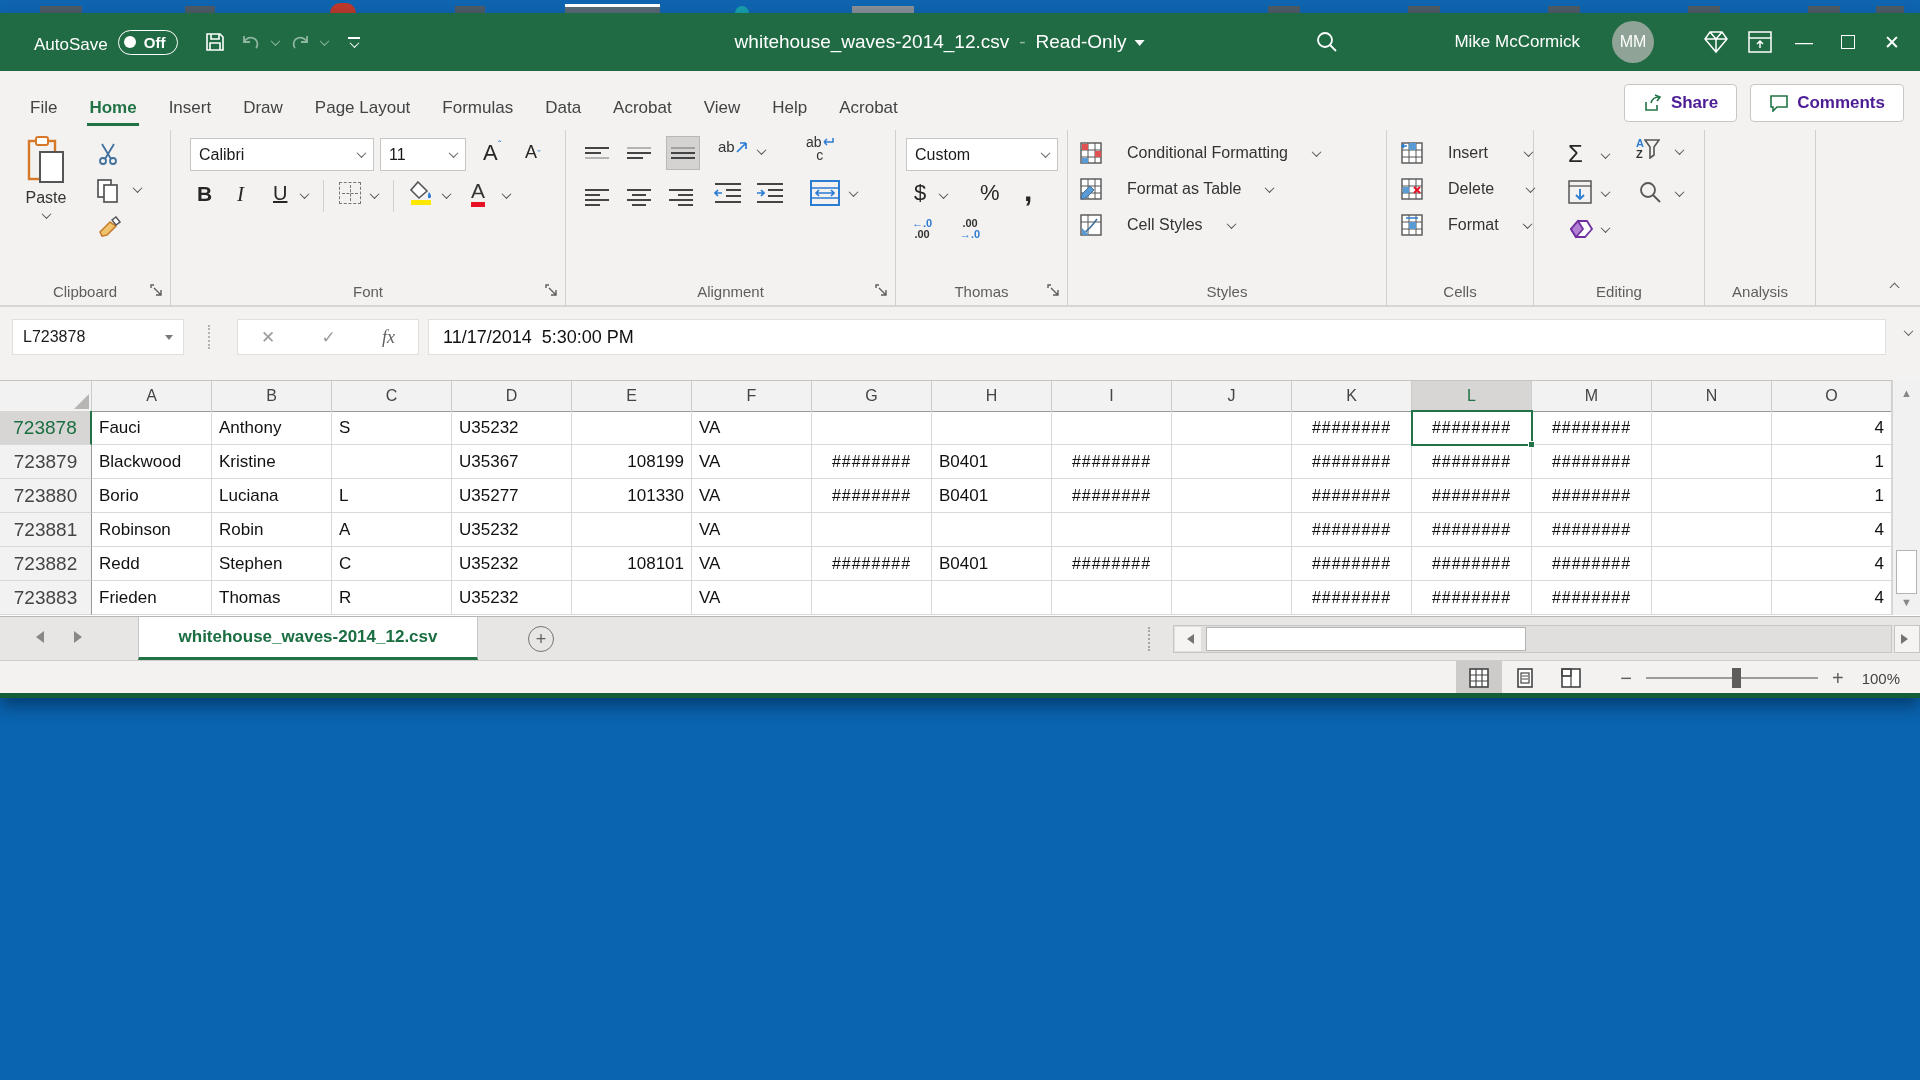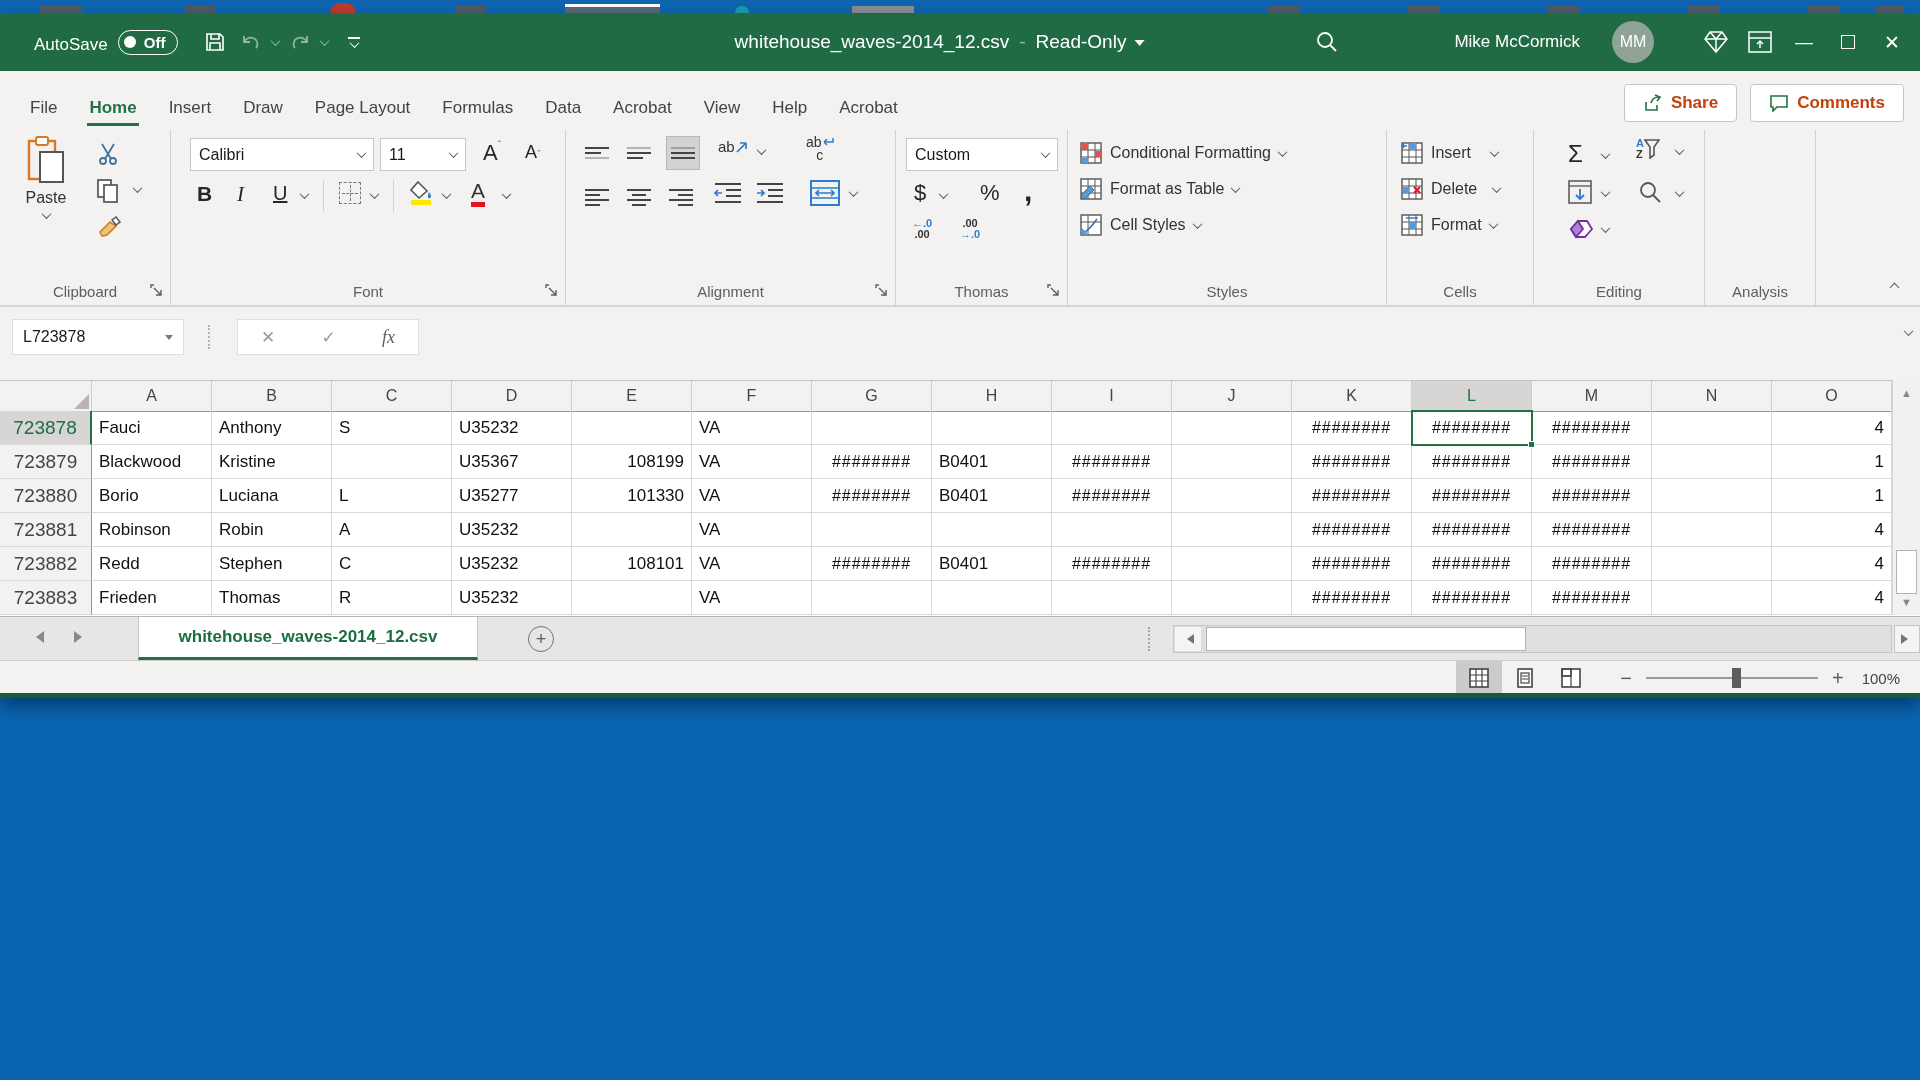--- a/index.html
+++ b/index.html
@@ -32,36 +32,36 @@
   #btn-max .box{width:14px;height:14px;border:1.6px solid #fff;}
   #btn-min{font-size:18px;}
   #btn-close{font-size:19px;margin-right:6px;}
   
   #tabrow{position:absolute;top:58px;left:0;right:0;height:59px;display:flex;align-items:flex-end;}
   #tabs{display:flex;align-items:flex-end;margin-left:14px;height:100%;}
   .rtab{font-size:17px;padding:0 16px;height:44px;display:flex;align-items:center;position:relative;color:#444;cursor:default;}
   .rtab.active{color:#217346;font-weight:bold;}
   .rtab.active::after{content:"";position:absolute;left:14px;right:14px;bottom:4px;height:3px;background:#217346;}
   #tabrow-right{position:absolute;right:16px;bottom:8px;display:flex;gap:13px;}
-  .pillbtn{display:flex;align-items:center;gap:8px;background:#fff;border:1px solid #c8c6c4;border-radius:4px;height:38px;padding:0 18px;color:#c2410c;font-size:17px;font-weight:bold;}
+  .pillbtn{display:flex;align-items:center;gap:8px;background:#fff;border:1px solid #c8c6c4;border-radius:4px;height:38px;padding:0 18px;color:#4c1d95;font-size:17px;font-weight:bold;}
   
   #ribbon{position:absolute;top:117px;left:0;right:0;height:176px;background:#f3f2f1;border-bottom:1px solid #d8d6d4;}
   .grp{position:absolute;top:0;height:176px;border-right:1px solid #d2d0ce;}
   .grp-label{position:absolute;bottom:6px;left:0;right:0;text-align:center;font-size:15px;color:#605e5c;}
   .launcher{position:absolute;bottom:8px;right:6px;width:14px;height:14px;}
   .combo{position:absolute;background:#fff;border:1px solid #c8c6c4;display:flex;align-items:center;font-size:16px;color:#1a1a1a;padding:0 8px;height:33px;}
   .combo .car{margin-left:auto;color:#605e5c;}
   .rbtn{position:absolute;display:flex;align-items:center;justify-content:center;color:#262626;}
   .glyph{font-size:19px;}
   .sel-ic{background:#d5d3d1;border:1px solid #bab8b6;}
   .alines{display:flex;flex-direction:column;gap:3px;}
   .alines i{display:block;height:2px;background:#444;}
   .yellowbar{position:absolute;left:2px;right:2px;bottom:-5px;height:5px;background:#ffe800;}
   .redbar{position:absolute;left:0px;right:0px;bottom:-5px;height:5px;background:#e81123;}
-  .srow{position:absolute;display:flex;align-items:center;gap:8px;font-size:16px;color:#333;white-space:nowrap;}
+  .srow{position:absolute;display:flex;align-items:center;gap:25px;font-size:16px;color:#333;white-space:nowrap;}
   .dec-ic{display:flex;flex-direction:column;font-size:11px;line-height:11px;color:#333;font-weight:bold;}
   .dec-ic b{color:#2b7cd3;}
   .bigbtn{position:absolute;display:flex;flex-direction:column;align-items:center;}
   .bigbtn .cap{font-size:16px;color:#333;text-align:center;line-height:20px;}
   
   #frow{position:absolute;top:293px;left:0;right:0;height:60px;background:#f3f2f1;border-top:1px solid #d8d6d4;}
   #namebox{position:absolute;left:12px;top:12px;width:172px;height:36px;background:#fff;border:1px solid #e1dfdd;display:flex;align-items:center;padding:0 10px;font-size:16px;color:#1a1a1a;}
   #namebox .tri{margin-left:auto;width:0;height:0;border:4px solid transparent;border-top:5px solid #7a7a7a;transform:translateY(2px);}
   #fgrip{position:absolute;left:208px;top:18px;height:24px;border-left:2px dotted #b5b3b1;}
   #fbtns{position:absolute;left:237px;top:12px;width:182px;height:36px;background:#fff;border:1px solid #e1dfdd;display:flex;align-items:center;justify-content:space-around;}
@@ -569,20 +569,21 @@
     <div id="namebox">
       <span>L723878</span>
       <span class="tri"></span>
     </div>
     <span id="fgrip"></span>
     <div id="fbtns">
       <span class="g">✕</span>
       <span class="g">✓</span>
       <span id="fx">fx</span>
     </div>
+    <div id="fvalue">11/17/2014  5:30:00 PM</div>
     <span class="car" id="fexpand"></span>
   </div>
 
   <div id="gridwrap">
     <div id="gridspacer"></div>
     <div id="colheads">
         <div class="ch corner">
           <span id="selectall"></span>
         </div>
         <div class="ch">A</div>

